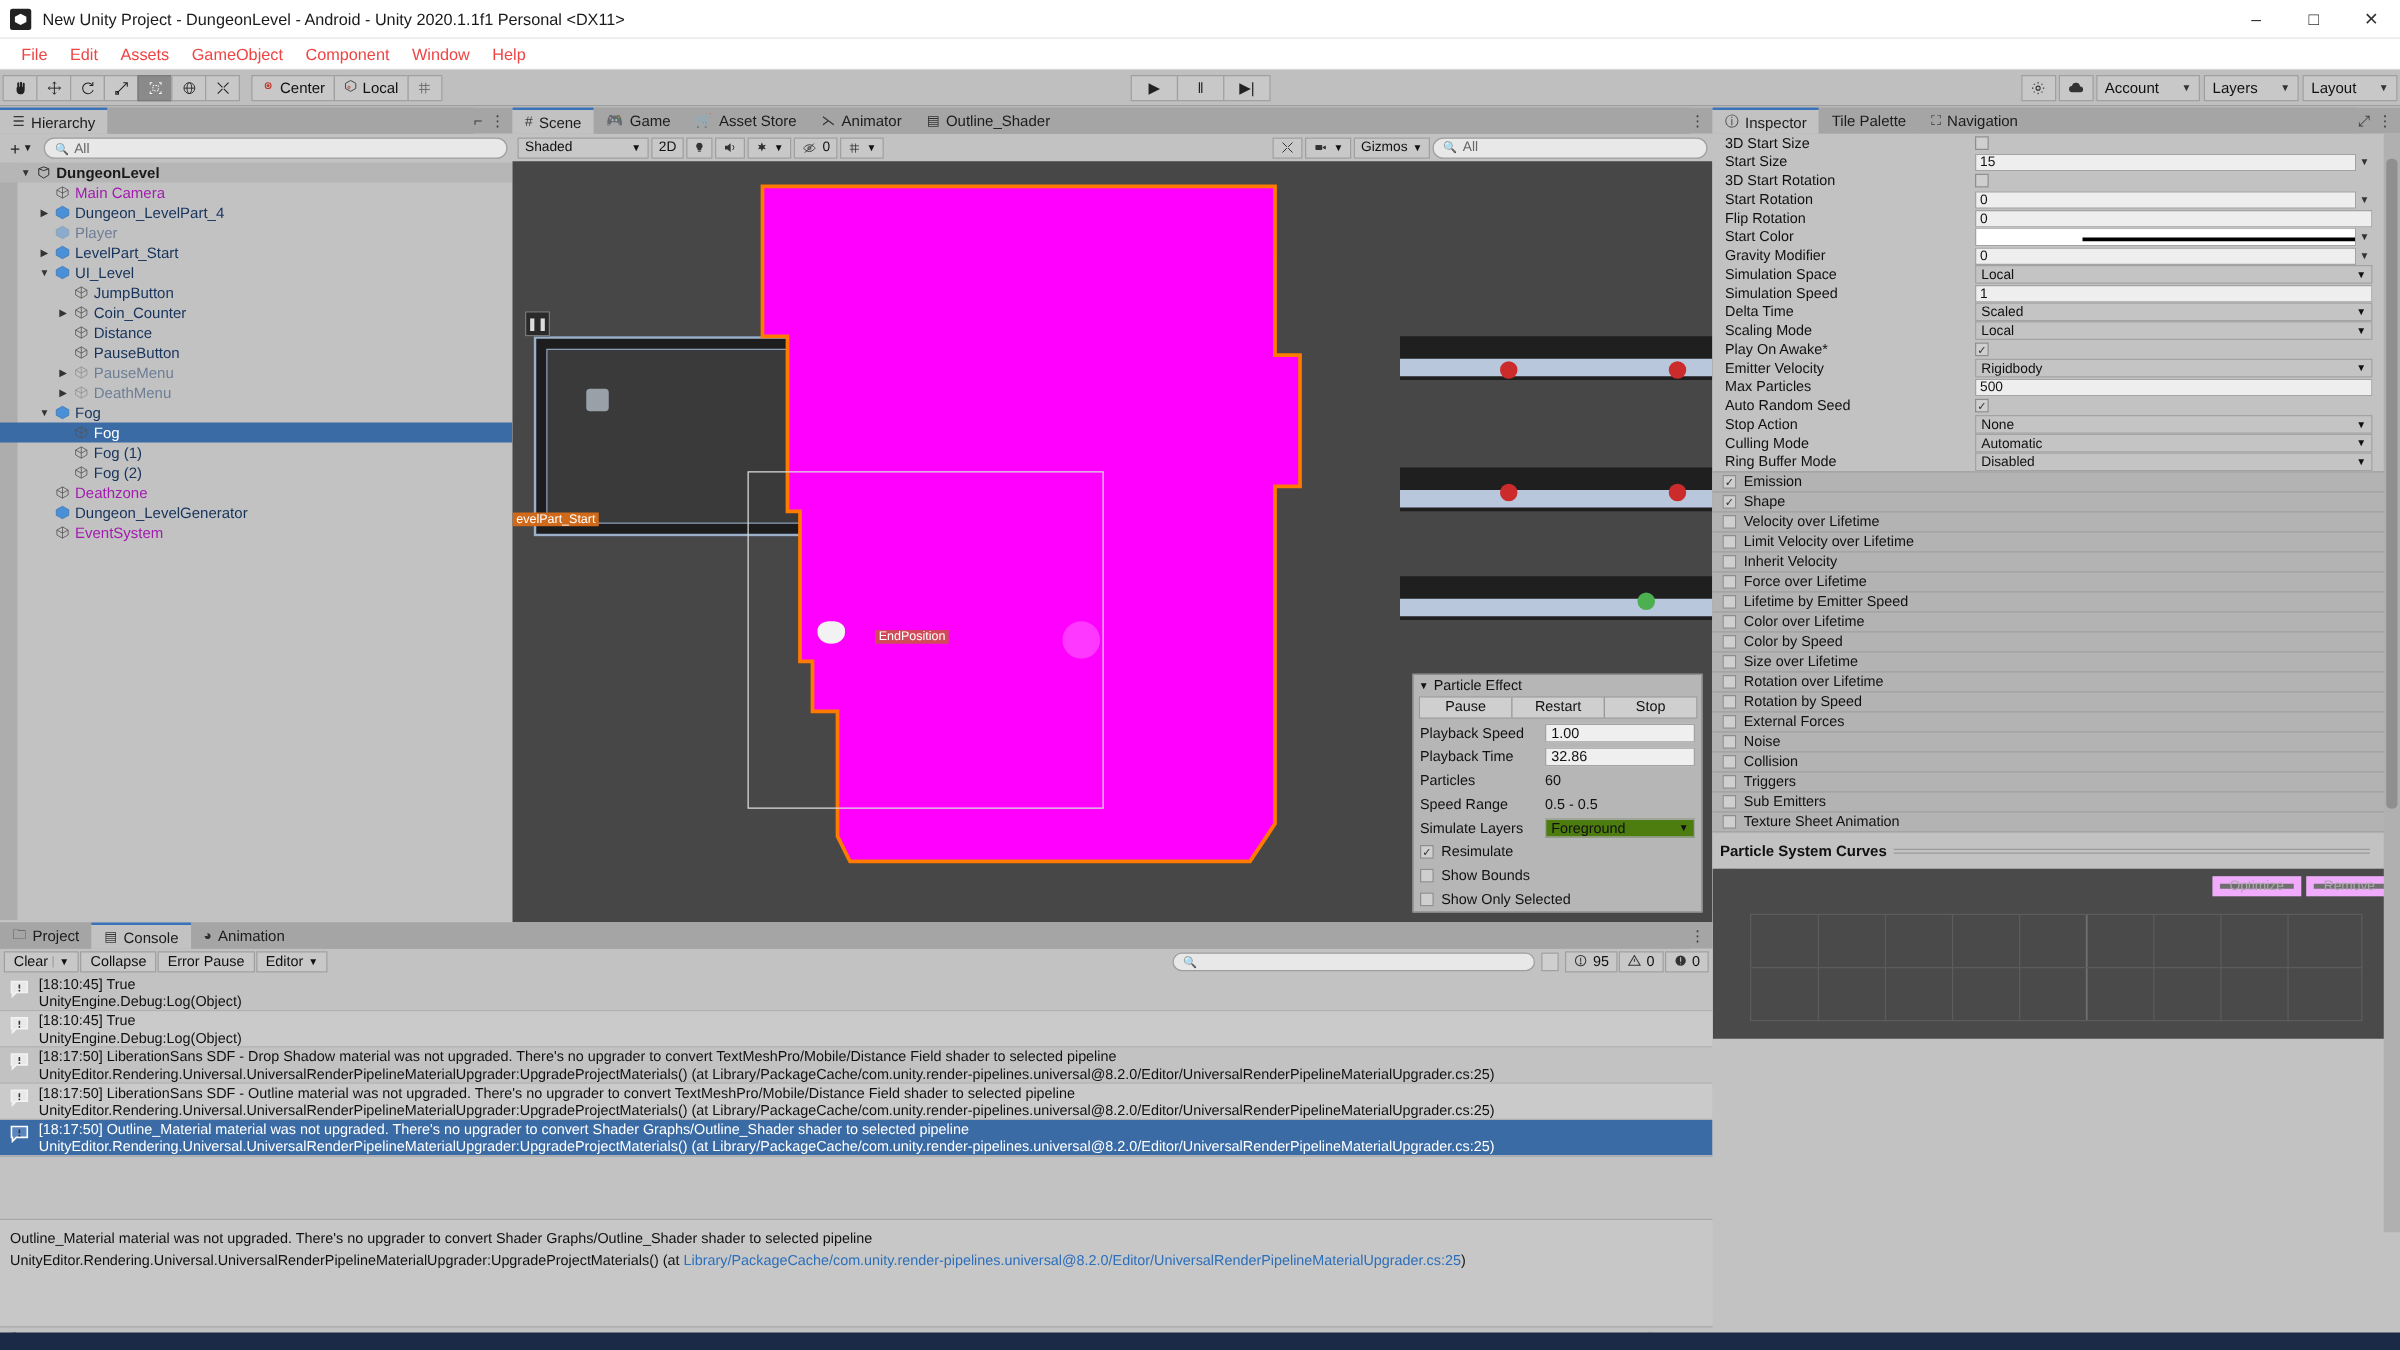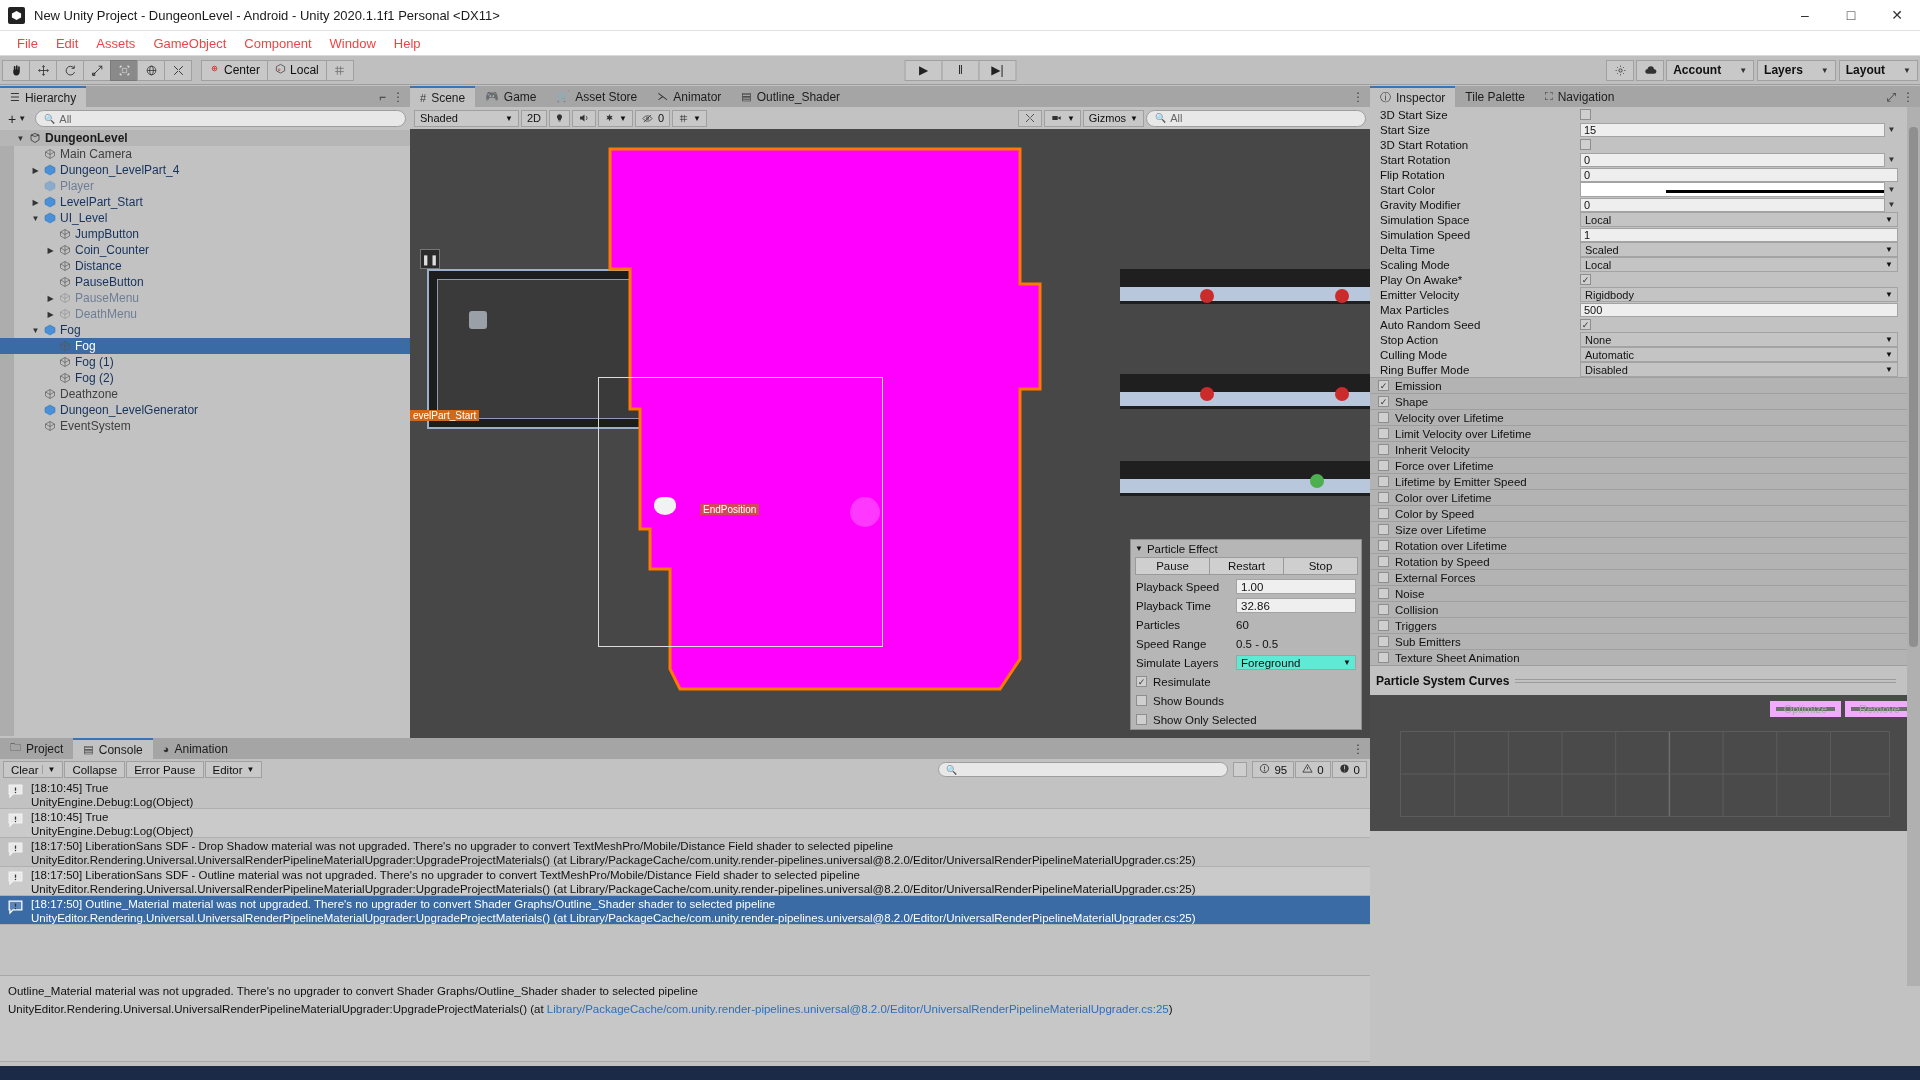--- a/index.html
+++ b/index.html
@@ -27,21 +27,21 @@
 
   
   .maintoolbar { height:29px; background:#bfbfbf; display:flex; align-items:center; padding:0 2px; border-bottom:1px solid #9d9d9d; position:relative; }
   .tbtn { height:21px; min-width:28px; background:#c8c8c8; border:1px solid #a0a0a0; display:flex; align-items:center; justify-content:center; margin-right:-1px; color:#222; font-size:12px; padding:0 5px; }
   .tbtn.active { background:#8a8a8a; border-color:#7a7a7a; }
   .tb-group { display:flex; align-items:center; margin-right:10px; }
   .tb-pivot { height:21px; background:#c8c8c8; border:1px solid #a0a0a0; display:flex; align-items:center; padding:0 7px; gap:4px; margin-right:-1px; }
   .playgroup { position:absolute; left:50%; transform:translateX(-50%); display:flex; }
   .playgroup .tbtn { min-width:38px; }
   .rightgroup { margin-left:auto; display:flex; align-items:center; gap:3px; }
-  .dropbtn { height:21px; background:#c8c8c8; border:1px solid #a0a0a0; display:flex; align-items:center; padding:0 6px; gap:18px; font-size:12px;font-weight:bold; }
+  .dropbtn { height:21px; background:#c8c8c8; border:1px solid #a0a0a0; display:flex; align-items:center; padding:0 6px; gap:18px; font-size:12px; }
   .dropbtn .caret { font-size:8px; color:#333; }
 
   
   .panel { position:absolute; background:#c2c2c2; }
   .tabbar { height:21px; background:#a5a5a5; display:flex; align-items:flex-end; }
   .tab { height:21px; display:flex; align-items:center; padding:0 10px; gap:5px; font-size:12px; color:#1c1c1c; background:#a5a5a5; }
   .tab.sel { background:#c2c2c2; border-top:2px solid #3b73b9; }
   .tab .ticon { font-size:11px; opacity:.85; }
   .tabbar .spacer { flex:1; height:21px; background:#a5a5a5; }
   .tabbar .tb-right { display:flex; align-items:center; gap:6px; padding-right:6px; height:21px; color:#3a3a3a; font-size:12px; }
@@ -54,21 +54,21 @@
   .searchfield .mag { font-size:9px; color:#555;}
   .htree { background:#c2c2c2; height:606px; overflow:hidden; position:relative; }
   .hrow { height:16px; display:flex; align-items:center; font-size:12px; color:#16335c; white-space:nowrap; position:relative; }
   .hrow.sel { background:#3a6ba5; color:#ffffff; }
   .hrow .tw { width:13px; text-align:center; font-size:8px; color:#333; flex:0 0 13px;}
   .hrow .go-icon { width:15px; flex:0 0 15px; display:flex; align-items:center; justify-content:center; }
   .hrow .lbl { margin-left:3px; }
   .hrow.dim { color:#6e7e96; }
   .hrow.dim .go-icon svg { opacity:.45; }
   .hrow.root { color:#1a1a1a; font-weight:bold; background:#b6b6b6; }
-  .hrow.plain { color:#404040;align-items:center; }
+  .hrow.plain { color:#a21caf;align-items:center; }
   .leftstrip { position:absolute; left:0; top:0; width:14px; height:100%; background:#adadad; }
 
   
   #scene { left:410px; top:86px; width:960px; height:652px; }
   .sctoolbar { height:22px; background:#c2c2c2; display:flex; align-items:center; gap:2px; padding:0 4px; }
   .sctoolbar .sbtn { height:17px; background:#c8c8c8; border:1px solid #a0a0a0; display:flex; align-items:center; padding:0 5px; gap:4px; font-size:11px; }
   .sctoolbar .shaded { width:105px; justify-content:space-between; }
   .scview { position:relative; height:609px; background:#474747; overflow:hidden; }
 
   
@@ -117,21 +117,21 @@
   .statusbar { height:21px; background:#c2c2c2; display:flex; align-items:center; gap:6px; padding:0 6px; border-top:1px solid #a8a8a8; font-size:11.5px;}
 
   
   .peffect { position:absolute; width:232px; background:#b6b6b6; border:1px solid #8e8e8e; font-size:11.5px; color:#111; }
   .peffect .ph { height:17px; display:flex; align-items:center; gap:4px; padding-left:4px; font-size:11.5px; }
   .peffect .prowx { display:flex; align-items:center; height:19px; padding:0 5px; gap:6px; }
   .peffect .plb { width:94px; flex:0 0 94px; }
   .peffect .pbtnrow { display:flex; padding:0 4px 2px 4px; }
   .peffect .pbtn { flex:1; height:18px; background:#cfcfcf; border:1px solid #9a9a9a; margin-right:-1px; display:flex; align-items:center; justify-content:center; }
   .peffect .pval { flex:1; height:15px; background:#efefef; border:1px solid #a3a3a3; padding:0 4px; display:flex; align-items:center; }
-  .peffect .pdrop { flex:1; height:15px; background:#5eead4; border:1px solid #a3a3a3; padding:0 4px; display:flex; align-items:center; justify-content:space-between; }
+  .peffect .pdrop { flex:1; height:15px; background:#4d7c0f; border:1px solid #a3a3a3; padding:0 4px; display:flex; align-items:center; justify-content:space-between; }
   .peffect .pstatic { flex:1; }
 
   
   .vscroll { position:absolute; right:0; top:0; width:13px; height:100%; background:#b0b0b0; }
   .vscroll .thumb { position:absolute; left:2px; width:9px; background:#8f8f8f; border-radius:4px; }
 
   
   .taskbar { position:absolute; left:0; bottom:0; width:1920px; height:14px; background:#1a2a47; }
 
   .scenelabel { position:absolute; font-size:10px; color:#fff; background:#d06a1a; padding:0px 3px; }

